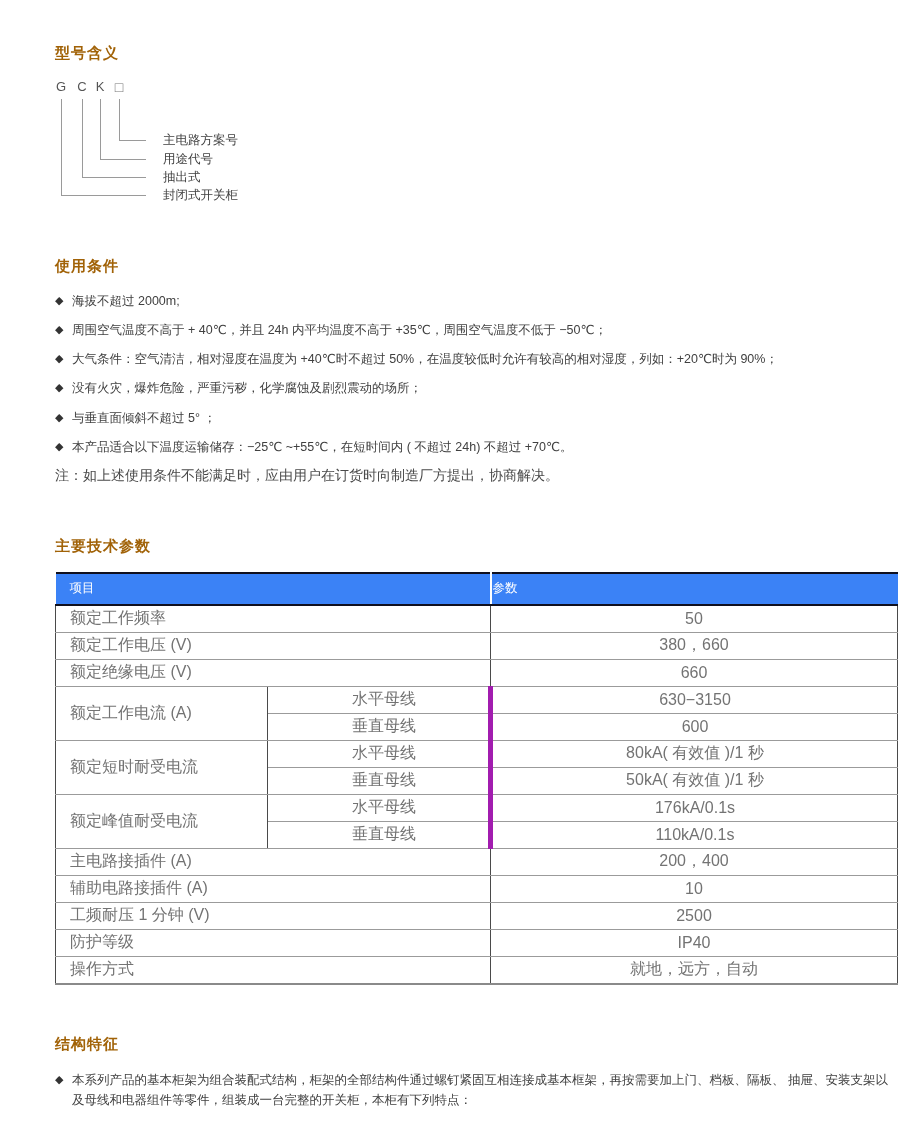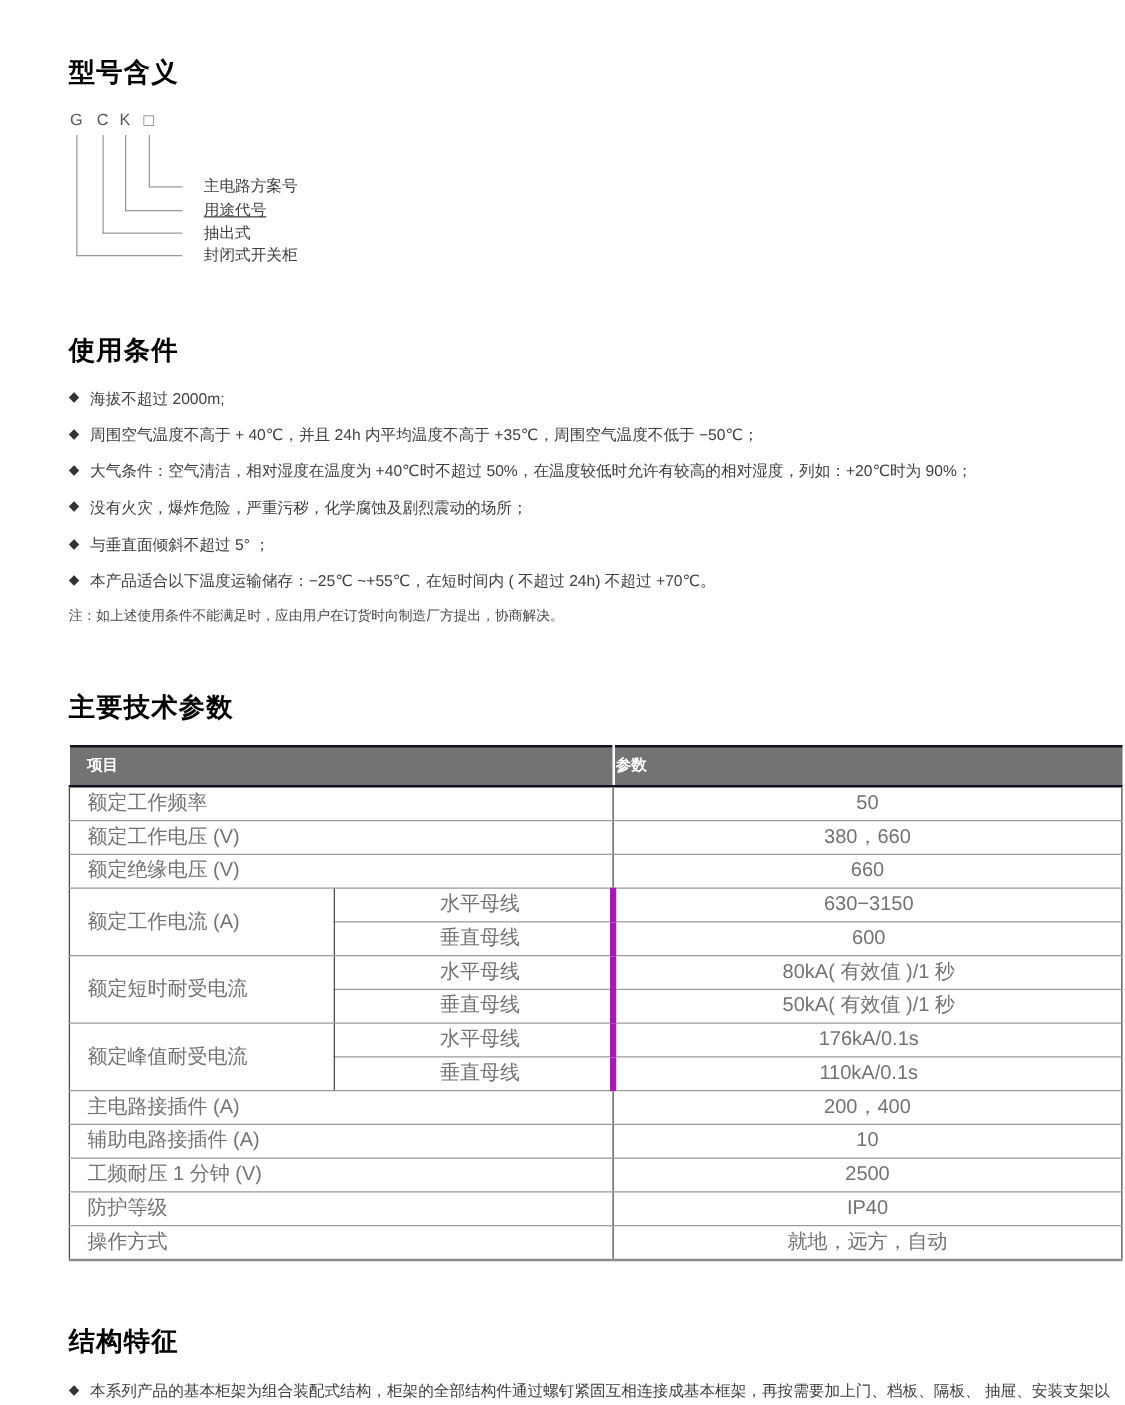--- a/index.html
+++ b/index.html
@@ -6,21 +6,21 @@
   body {
     width:900px; height:1124px;
     background:#ffffff;
     font-family:"Liberation Sans","DejaVu Sans",sans-serif;
     color:#404040;
     overflow:hidden;
   }
   .content { padding:44px 3px 0 55px; width:842px; }
 
   .section-title {
-    font-size:21px; font-weight:bold; color:#000000;
+    font-size:15px; font-weight:bold; color:#a16207;
     margin:0 0 16px 0; letter-spacing:1px;
   }
 
   
   .diagram { position:relative; height:128px; margin:14px 0 50px 0; }
   .diagram .code-letter {
     position:absolute; top:0; transform:translateX(-50%);
     font-size:13px; color:#555; letter-spacing:0;
   }
   .diagram .code-box { font-size:14px; color:#777; }
@@ -30,32 +30,32 @@
     border-bottom:1px solid #9a9a9a;
   }
   .diagram .diagram-label {
     position:absolute; left:108px; font-size:12.5px; color:#3f3f3f; white-space:nowrap;
   }
 
   
   .bullet-line { display:flex; align-items:flex-start; margin-bottom:11px; font-size:12.5px; line-height:1.45; }
   .bullet-line .marker { flex:0 0 17px; font-size:11px; color:#333; padding-top:1px; }
   .bullet-line .txt { flex:1; }
-  .note-line { font-size:11px; color:#4a4a4a; margin:2px 0 0 0; }
+  .note-line { font-size:14px; color:#4a4a4a; margin:2px 0 0 0; }
 
   .usage-block { margin-bottom:52px; }
   .params-block { margin-bottom:50px; }
 
   
   table.params { border-collapse:collapse; width:842px; table-layout:fixed; margin-top:14px; border-top:2px solid #10101e; }
   table.params col.c1 { width:212px; }
   table.params col.c2 { width:223px; }
   table.params col.c3 { width:407px; }
   table.params thead th {
-    background:#737373; color:#ffffff; font-weight:bold; font-size:12.5px;
+    background:#3b82f6; color:#ffffff; font-weight:normal; font-size:12.5px;
     height:28px; border-bottom:2px solid #10101e;
   }
   table.params th.h-item { text-align:left; padding-left:14px; }
   table.params th.h-param { text-align:left; border-left:2px solid #ffffff; }
   table.params tbody td {
     height:26px; font-size:16px; color:#737373;
     border-bottom:1px solid #9b9b9b; padding:0;
   }
   table.params td.name  { text-align:left; padding-left:14px; border-right:1px solid #4a4a4a; border-left:1px solid #4a4a4a; }
   table.params td.sub   { text-align:center; padding-left:12px; border-right:5px solid #a21caf; }
@@ -74,21 +74,21 @@
   <div class="diagram" id="model-diagram">
       <span class="code-letter" style="left: 6px;">G</span>
       <div class="connector" style="left: 6px; top: 20px; height: 96px; width: 84px;"></div>
       <span class="code-letter" style="left: 27px;">C</span>
       <div class="connector" style="left: 27px; top: 20px; height: 78px; width: 63px;"></div>
       <span class="code-letter" style="left: 45px;">K</span>
       <div class="connector" style="left: 45px; top: 20px; height: 60px; width: 45px;"></div>
       <span class="code-letter code-box" style="left: 64px;">□</span>
       <div class="connector" style="left: 64px; top: 20px; height: 41px; width: 26px;"></div>
       <span class="diagram-label" style="top: 53px;">主电路方案号</span>
-      <span class="diagram-label" style="top: 72px; text-decoration: underline;">用途代号</span>
+      <span class="diagram-label" style="top: 72px;">用途代号</span>
       <span class="diagram-label" style="top: 90px;">抽出式</span>
       <span class="diagram-label" style="top: 108px;">封闭式开关柜</span>
     </div>
 
   <div class="usage-block">
     <h2 class="section-title">使用条件</h2>
     <div id="usage-list">
         <div class="bullet-line">
           <span class="marker">◆</span>
           <span class="txt">海拔不超过 2000m;</span>

